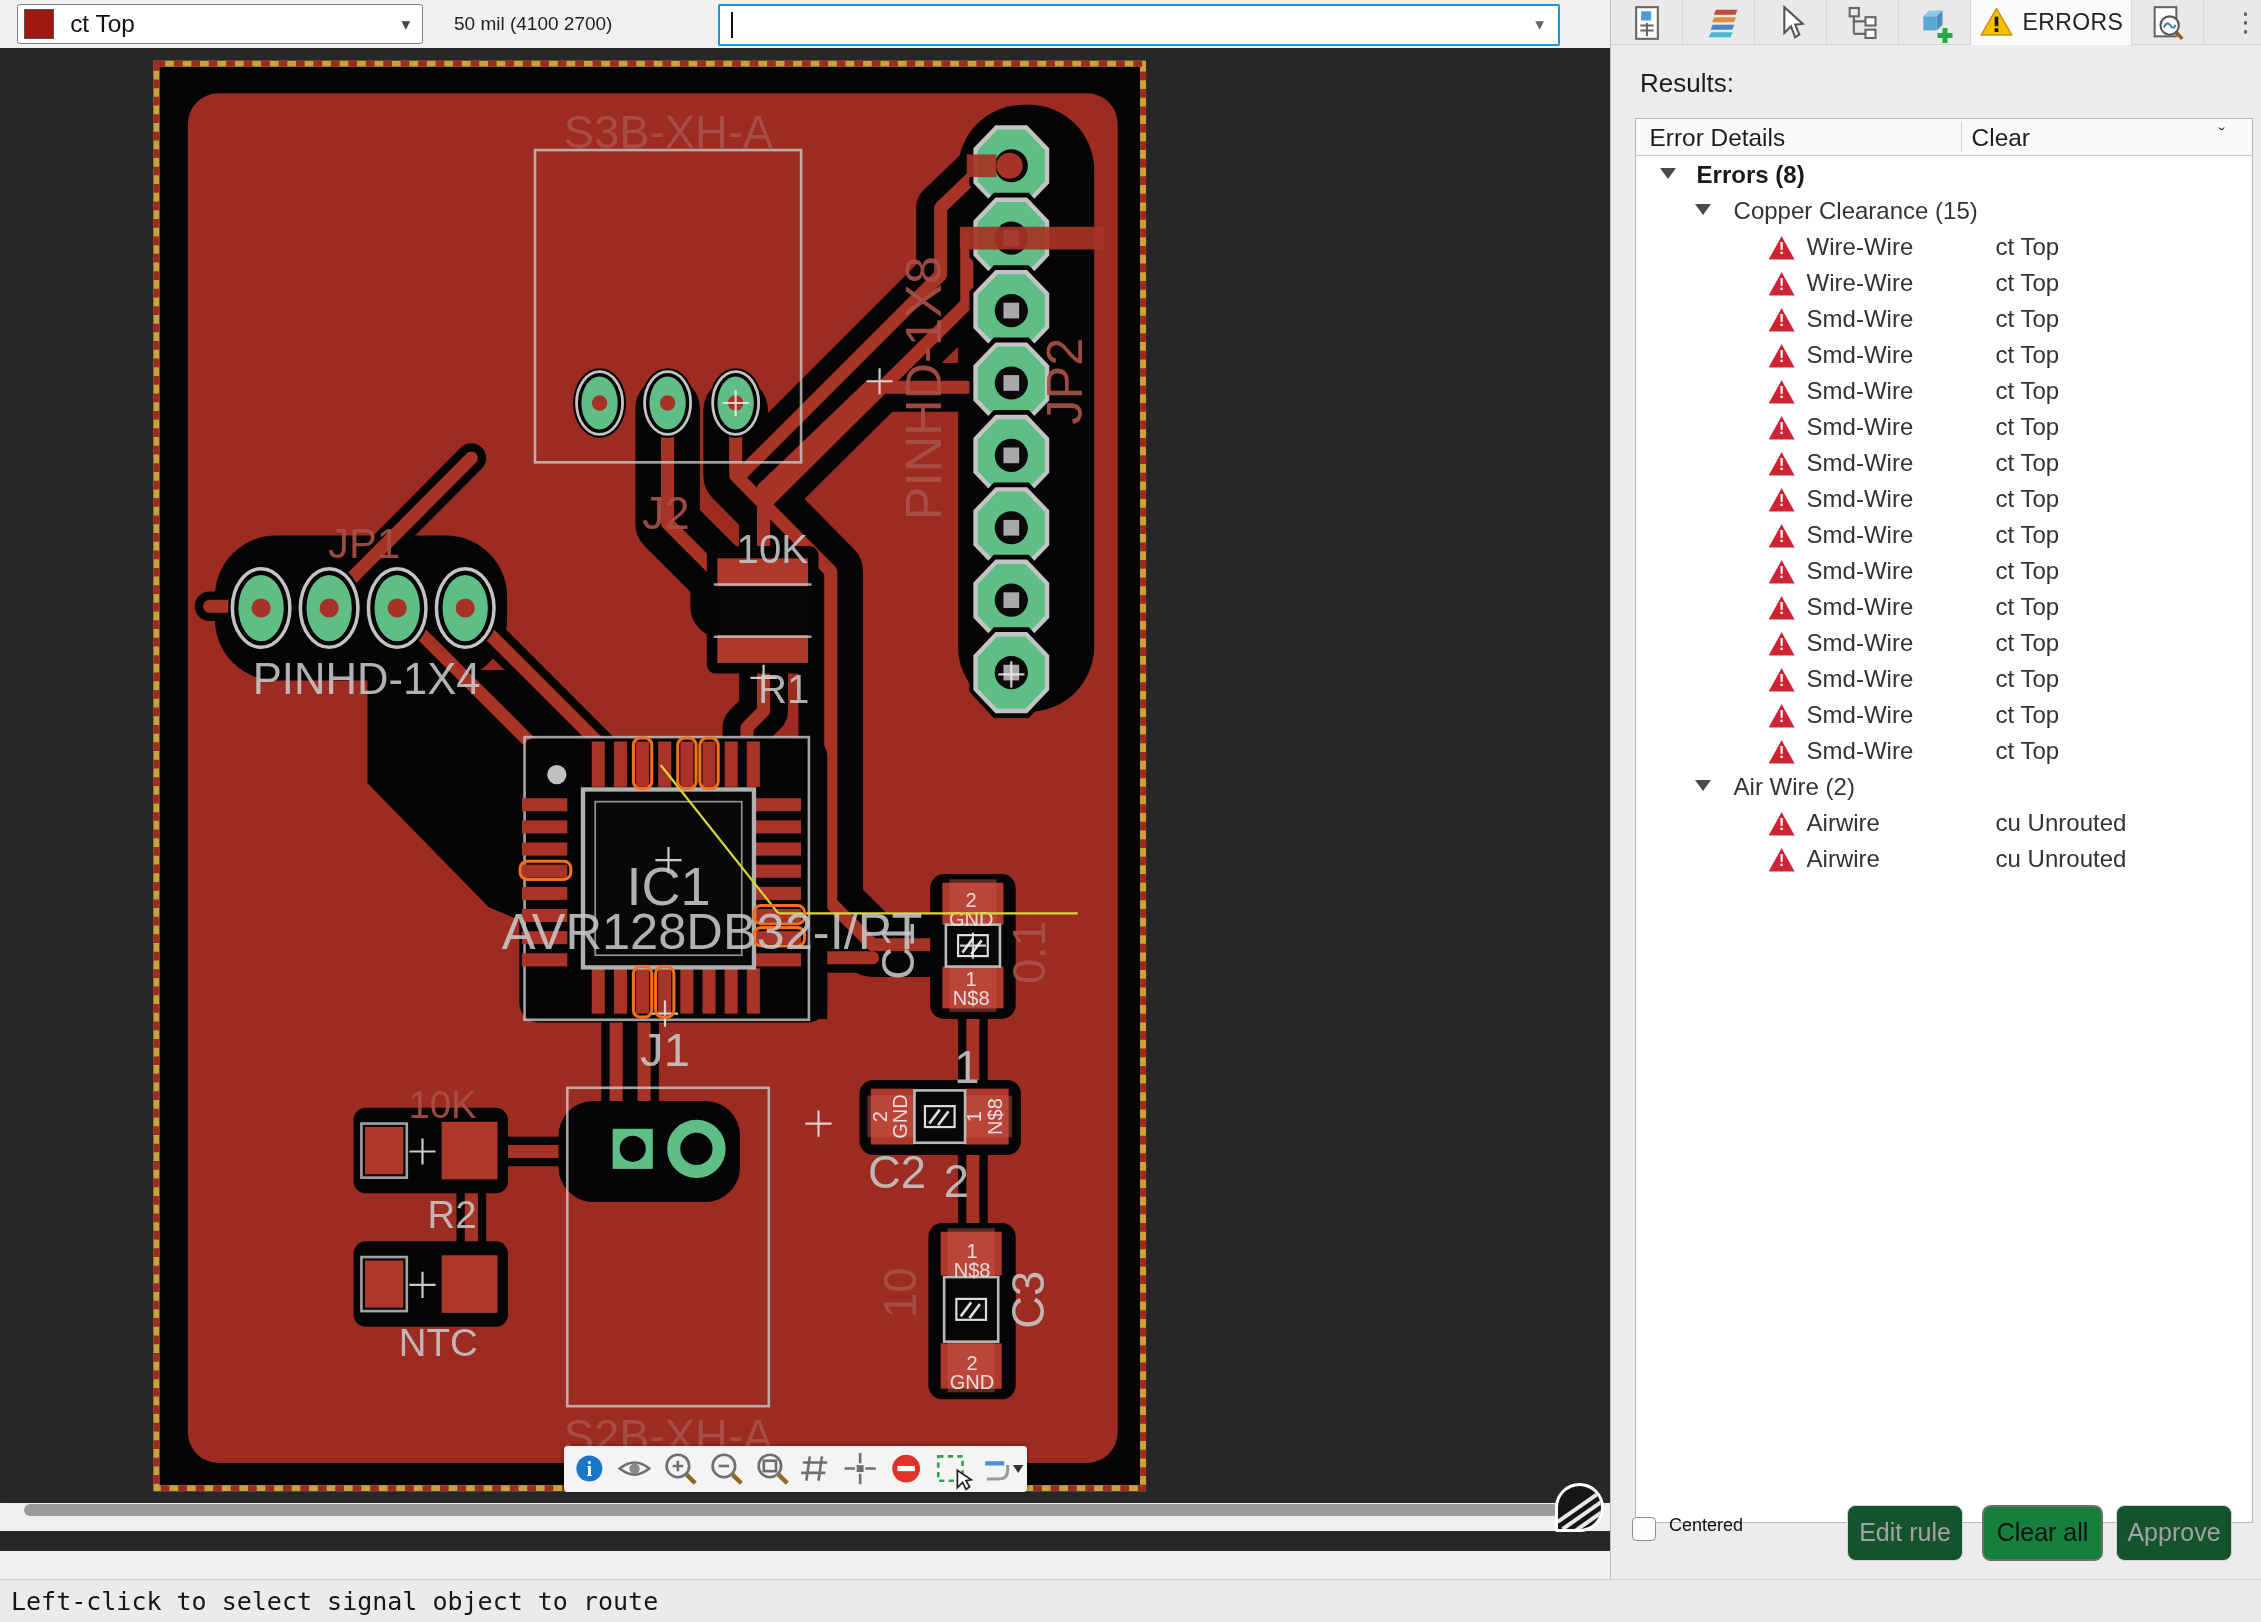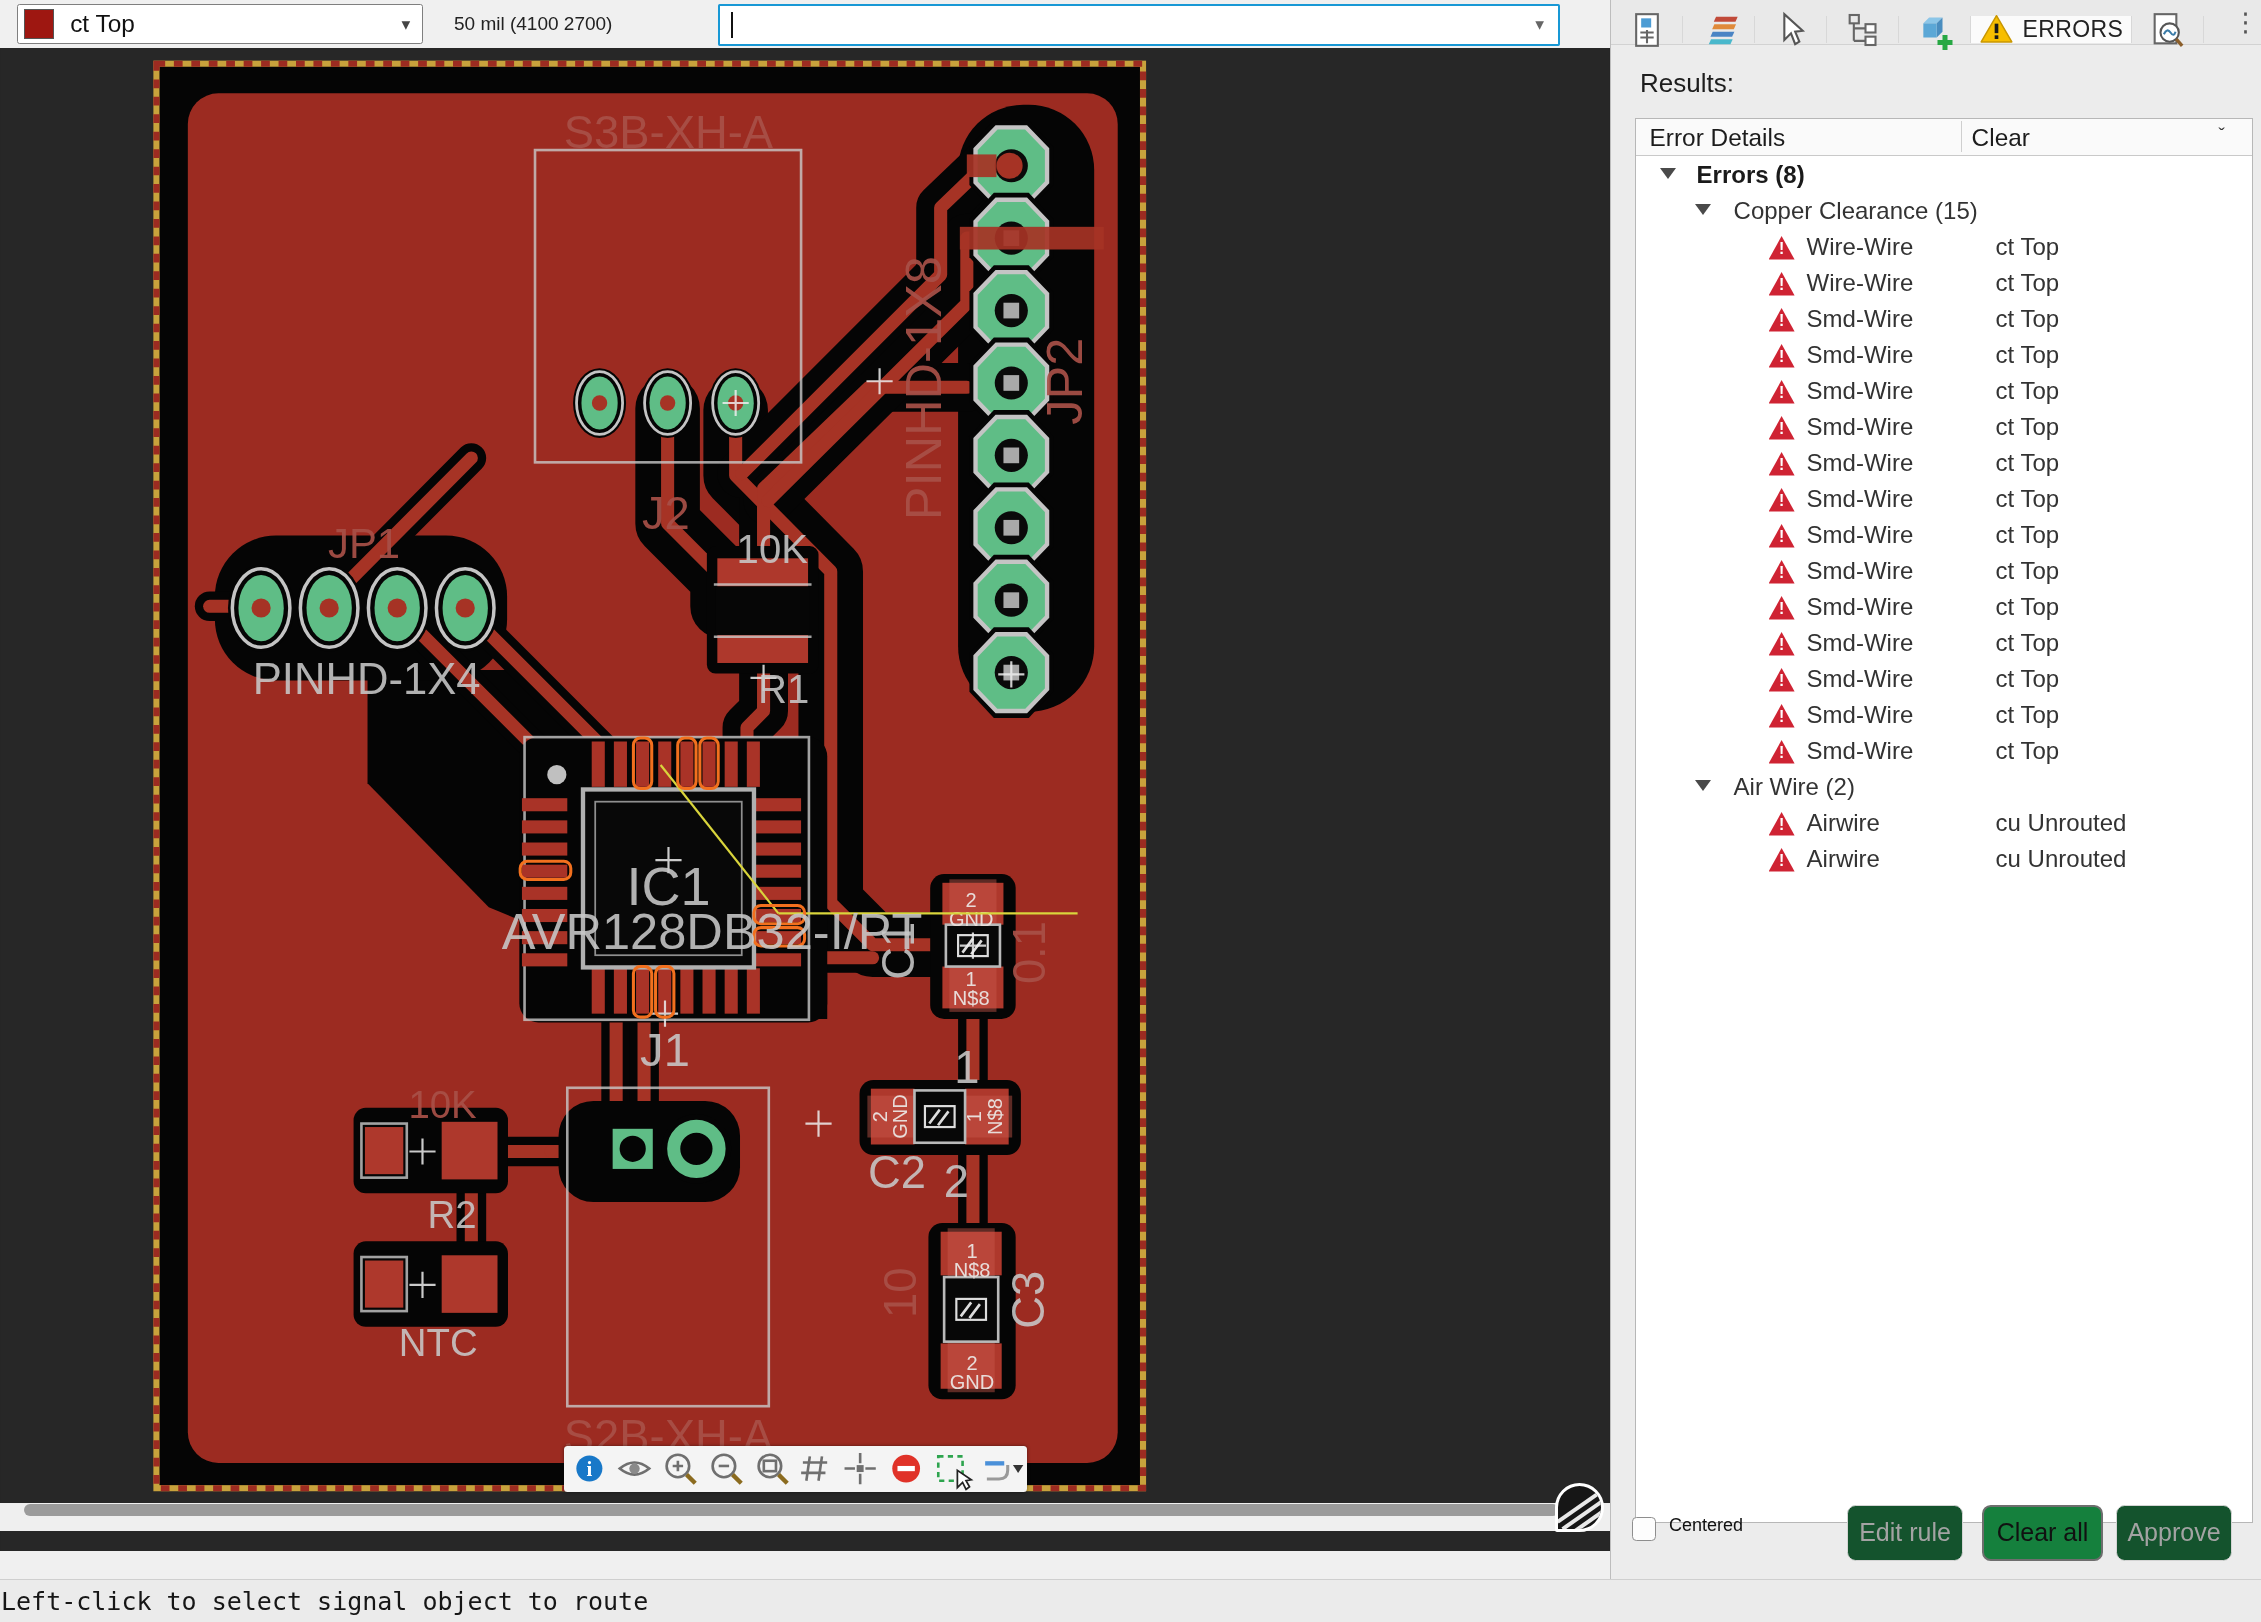--- a/index.html
+++ b/index.html
@@ -40,22 +40,22 @@
   #hscroll { position:absolute; left:24.4px; top:1504px; width:1535px; height:12.2px; background:#9B9B9B; border-radius:6.1px; }
   #nav-badge { position:absolute; left:1555px; top:1483px; width:49px; height:49px; border-radius:50% 50% 50% 4%;
                background:#161616; border:3.5px solid #fff; overflow:hidden; }
   #nav-badge i { position:absolute; left:-5.2px; top:19px; width:52px; height:4.4px; background:#fff; transform:rotate(-35deg); box-shadow:0 8.7px 0 #fff,0 17.4px 0 #fff; opacity:.9; display:block; }
 
   
   #panel { position:absolute; left:1610px; top:0; width:652px; height:1579px; background:#ECECEC;
            border-left:1.7px solid #BDBDBD; }
   #ptoolbar { position:absolute; left:0; top:0; width:652px; height:45px; background:#E9E9E9;
               border-bottom:0.9px solid #D2D2D2; display:flex; }
-  .ptb { width:72px; height:27px; border-right:0.9px solid #D8D8D8; display:flex; align-items:center;
-         justify-content:center; cursor:default;margin-top:16px; }
+  .ptb { width:72px; height:45px; border-right:0.9px solid #D8D8D8; display:flex; align-items:center;
+         justify-content:center; cursor:default; }
   .ptb.active { background:#FBFBFB; width:161px; gap:8.7px; }
   .ptb .tlabel { font-size:23px; color:#222; letter-spacing:0.4px; }
   .ptb-dots { margin-left:auto; width:35px; display:flex; align-items:center; justify-content:center;
               font-size:26px; color:#555; letter-spacing:0; }
   #results-label { position:absolute; left:29px; top:68px; font-size:26px; color:#1d1d1d; }
   #etable { position:absolute; left:23.6px; top:118px; width:618px; height:1405px; background:#fff;
             border:1.7px solid #B7B7B7; }
   #ehead { position:absolute; left:0; top:0; width:100%; height:37px; background:#FAFAFA;
            border-bottom:1.7px solid #C9C9C9; font-size:24.4px; color:#1c1c1c;padding-left:8px; }
   #ehead .c1 { position:absolute; left:14px; top:5.2px; }
@@ -85,21 +85,21 @@
           display:flex; align-items:center; justify-content:center;
           font-family:"Liberation Sans",sans-serif; }
   .pbtn.disabled { background:#14532d; border:1.7px solid #D4D4D4; color:#A3A3A3; }
   #btn-edit { left:236px; width:116px; }
   #btn-clear { left:371px; width:121px; background:#15803d; border:2.6px solid #6E6E6E; color:#111; }
   #btn-approve { left:505px; width:116px; }
 
   
   #statusbar { position:absolute; left:0; top:1579px; width:2261px; height:44px; background:#EBEBEB;
                border-top:1.7px solid #CFCFCF; display:flex; align-items:center; }
-  #statusbar span { font-family:"DejaVu Sans Mono", monospace; font-size:25px; color:#161616; margin-left:1px; }
+  #statusbar span { font-family:"DejaVu Sans Mono", monospace; font-size:25px; color:#161616; margin-left:11px; }
 </style>
 </head>
 <body>
 
 <div id="topbar">
   <div id="layer-dd">
     <div id="layer-swatch" style="background: rgb(158, 23, 17);"></div>
     <span class="lbl">ct Top</span>
     <span class="arr">▾</span>
   </div>

